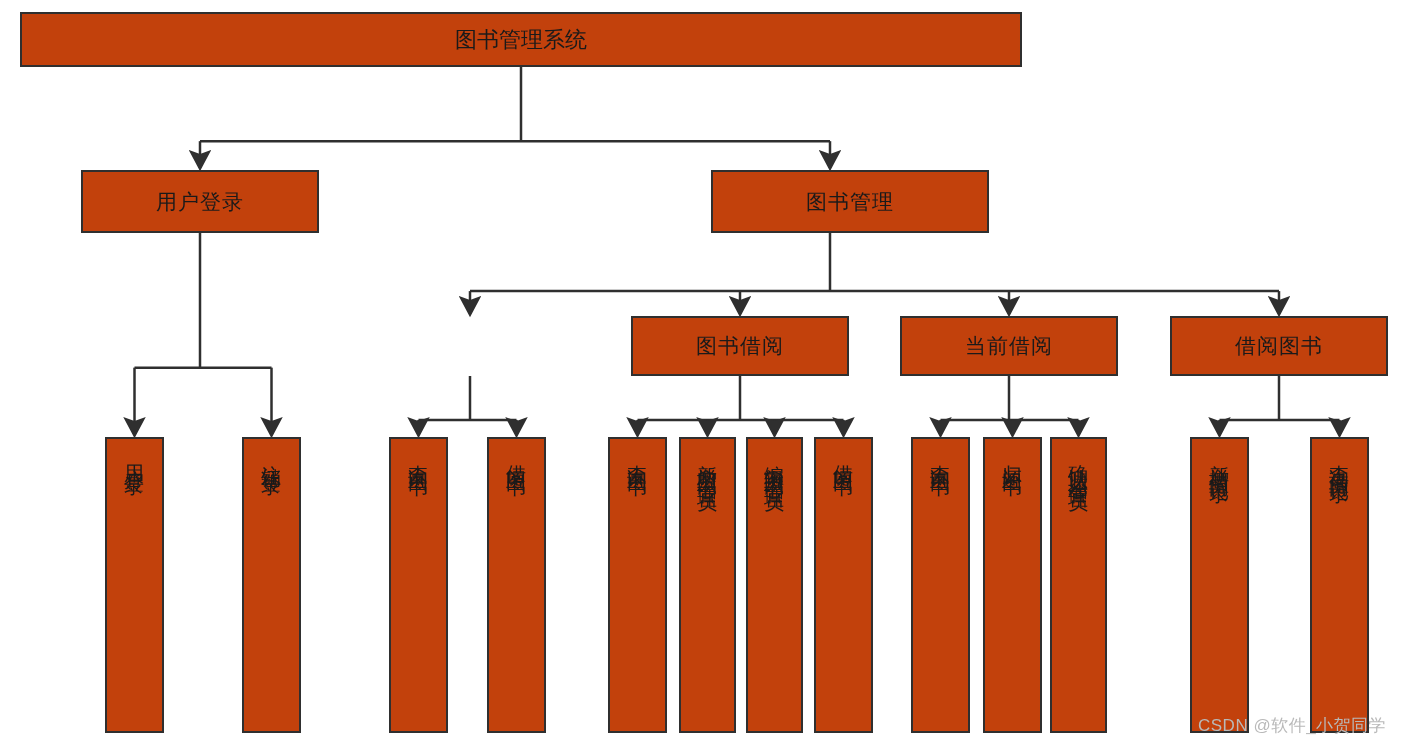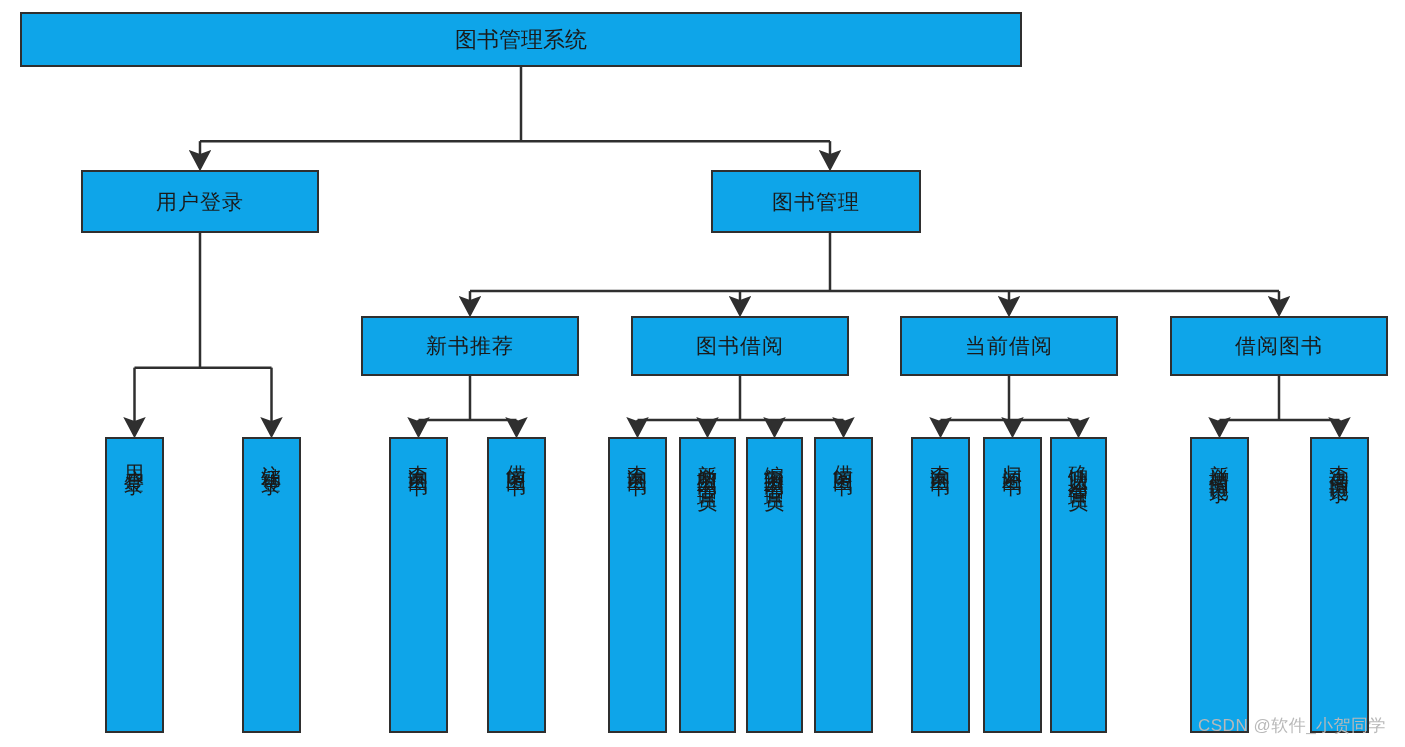--- a/index.html
+++ b/index.html
@@ -20,21 +20,21 @@
   #diagram-svg {
     position: absolute;
     top: 0; left: 0;
     width: 1405px;
     height: 747px;
   }
   .node-box {
     position: absolute;
     box-sizing: border-box;
     border: 2.5px solid #2f2f2f;
-    background: #0ea5e9;
+    background: #c2410c;
     display: flex;
     align-items: center;
     justify-content: center;
     color: #1a1a1a;
   }
   .node-box.horiz {
     font-size: 21px;
     letter-spacing: 1px;
     line-height: 1.2;
   }
@@ -113,27 +113,24 @@
       </g>
   </svg>
 
   <div class="node-box title" style="left:20px; top:12px; width:1002px; height:55px;">
     <span>图书管理系统</span>
   </div>
 
   <div class="node-box horiz" style="left:81px; top:170px; width:238px; height:63px;">
     <span>用户登录</span>
   </div>
-  <div class="node-box horiz" style="left:711px; top:170px; width:210px; height:63px;">
+  <div class="node-box horiz" style="left:711px; top:170px; width:278px; height:63px;">
     <span>图书管理</span>
   </div>
 
-  <div class="node-box horiz" style="left:361px; top:316px; width:218px; height:60px;">
-    <span>新书推荐</span>
-  </div>
   <div class="node-box horiz" style="left:900px; top:316px; width:218px; height:60px;">
     <span>当前借阅</span>
   </div>
   <div class="node-box horiz" style="left:631px; top:316px; width:218px; height:60px;">
     <span>图书借阅</span>
   </div>
   <div class="node-box horiz" style="left:1170px; top:316px; width:218px; height:60px;">
     <span>借阅图书</span>
   </div>
 

